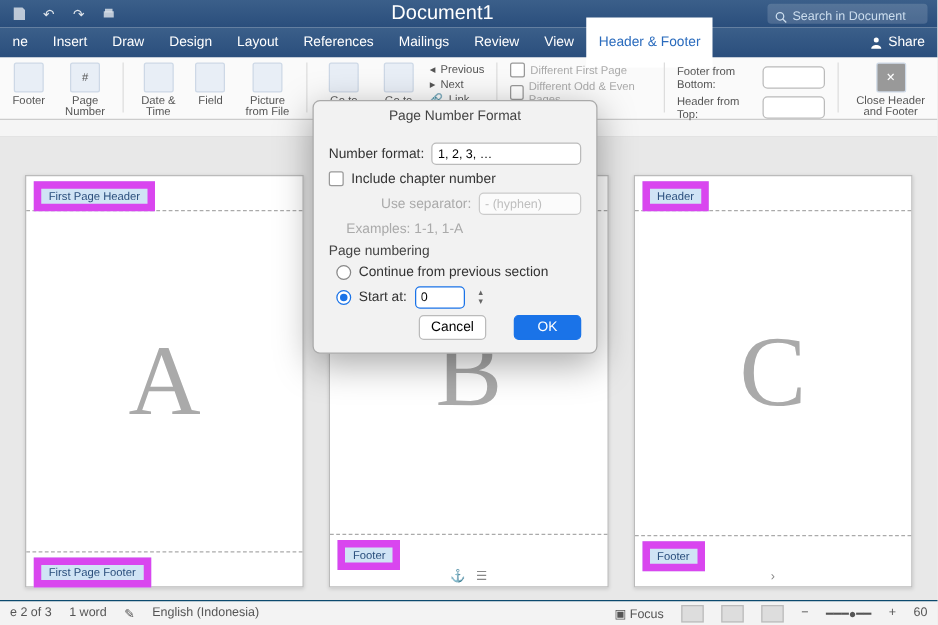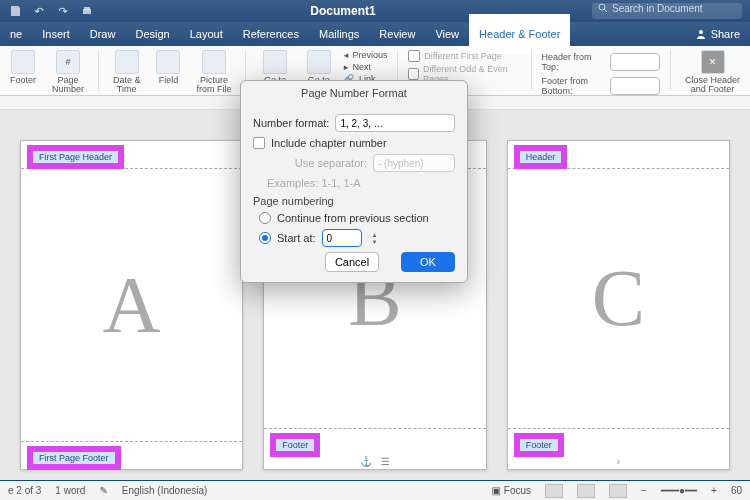--- a/index.html
+++ b/index.html
@@ -1,21 +1,21 @@
 <!DOCTYPE html>
 <html><head>
 <meta charset="utf-8">
 <style>
 *{box-sizing:border-box;margin:0;padding:0;font-family:-apple-system,"Segoe UI",Arial,sans-serif}
 body{width:750px;height:500px;overflow:hidden;background:#f0f0f0;font-size:11px;color:#333}
 .titlebar{height:22px;background:linear-gradient(#3b5f8a,#2a4e7c);display:flex;align-items:center;color:#fff;padding:0 8px}
 .tb-left{display:flex;gap:10px;align-items:center}
 .tb-ico{width:14px;height:14px;display:inline-flex;align-items:center;justify-content:center;opacity:.85}
-.tb-title{flex:1;text-align:center;font-size:12px;font-weight:700}
-.tb-search{width:150px;height:16px;background:rgba(255,255,255,.15);border-radius:3px;display:flex;align-items:flex-start;padding:0 6px;font-size:10px;color:#cde}
+.tb-title{flex:1;text-align:center;font-size:16px;font-weight:400}
+.tb-search{width:128px;height:16px;background:rgba(255,255,255,.15);border-radius:3px;display:flex;align-items:flex-end;padding:0 6px;font-size:10px;color:#cde}
 .tb-search svg{margin-right:4px}
 .menubar{height:24px;background:linear-gradient(#3b5f8a,#2a4e7c);display:flex;align-items:center;color:#fff;font-size:11px}
 .menubar .tab{padding:0 10px;height:40px;display:flex;align-items:center;cursor:pointer}
 .menubar .spacer{flex:1}
 .menubar .active{background:#fff;color:#2a6bbd}
 .share{padding:0 10px;display:flex;align-items:center;gap:4px}
 .ribbon{height:50px;background:#fafafa;border-bottom:1px solid #ccc;display:flex;align-items:flex-start;padding:4px 6px;gap:8px}
 .rgrp{display:flex;flex-direction:column;align-items:center;gap:2px;font-size:9px;color:#555;padding:0 4px}
 .rgrp .ico{width:24px;height:24px;background:#e8eef6;border:1px solid #cdd8e6;border-radius:2px;display:flex;align-items:center;justify-content:center}
 .rgrp .lbl{text-align:center;line-height:1}
@@ -29,21 +29,21 @@
 .canvas{height:370px;background:#e8e8e8;overflow:hidden;position:relative;display:flex;gap:20px;padding:30px 20px}
 .page{width:230px;height:330px;background:#fff;border:1px solid #bbb;box-shadow:0 1px 3px rgba(0,0,0,.15);position:relative;display:flex;flex-direction:column;justify-content:space-between}
 .hdr,.ftr{height:28px;border-bottom:1px dashed #aaa;padding:4px 6px}
 .ftr{border-bottom:none;border-top:1px dashed #aaa}
 .badge{display:inline-block;background:#d0e4f5;color:#2a4e7c;font-size:9px;padding:1px 6px;border:6px solid #d946ef}
 .letter{flex:1;display:flex;align-items:center;justify-content:center;font-size:80px;color:#aaa;font-weight:300;font-family:Georgia,serif}
 .ftricons{display:flex;justify-content:center;gap:8px;font-size:10px;color:#888;padding-bottom:2px}
 .status{position:absolute;bottom:0;left:0;right:0;height:20px;background:#f3f3f3;border-top:1px solid #0c4a6e;display:flex;align-items:center;padding:0 8px;font-size:10px;color:#555;gap:14px}
 .status .spacer{flex:1}
 .status .vico{width:18px;height:14px;background:#ddd;border:1px solid #bbb}
-.dialog{position:absolute;left:240px;top:80px;width:228px;background:#f2f2f2;border:1px solid #aaa;border-radius:6px;box-shadow:0 8px 30px rgba(0,0,0,.35);z-index:10;font-size:11px}
+.dialog{position:absolute;left:250px;top:80px;width:228px;background:#f2f2f2;border:1px solid #aaa;border-radius:6px;box-shadow:0 8px 30px rgba(0,0,0,.35);z-index:10;font-size:11px}
 .dlg-title{text-align:center;padding:6px 0 4px;font-size:11px;font-weight:500;color:#444}
 .dlg-body{padding:6px 12px 10px}
 .row{display:flex;align-items:center;gap:6px;margin:5px 0}
 .row label{color:#333}
 .row.muted label{color:#aaa}
 select,input[type=text]{border:1px solid #bbb;border-radius:4px;height:18px;font-size:10px;padding:0 4px;background:#fff}
 select{appearance:none;padding-right:14px;background:#fff linear-gradient(45deg,transparent 50%,#666 50%) no-repeat right 5px top 7px/4px 4px,#fff linear-gradient(-45deg,transparent 50%,#666 50%) no-repeat right 9px top 7px/4px 4px}
 .chk{width:12px;height:12px;border:1px solid #999;border-radius:2px;background:#fff}
 .radio{appearance:none;width:12px;height:12px;border:1px solid #888;border-radius:50%;background:#fff;display:inline-flex;align-items:center;justify-content:center}
 .radio:checked{border-color:#1a73e8}
@@ -153,25 +153,25 @@
         <span>Different First Page</span>
       </div>
     <div>
         <span class="chk"></span>
         <span>Different Odd &amp; Even Pages</span>
       </div>
   </div>
   <div class="rsep"></div>
   <div class="rlabel">
     <div>
+        <span>Footer from Bottom:</span>
+        <input type="text" style="">
+      </div>
+    <div>
         <span>Header from Top:</span>
-        <input type="text" style="">
-      </div>
-    <div>
-        <span>Footer from Bottom:</span>
         <input type="text" style="">
       </div>
   </div>
   <div class="rsep"></div>
   <div class="rgrp">
       <div class="ico" style="background:#999;color:#fff">✕</div>
       <div class="lbl" style="white-space:pre">Close Header
 and Footer</div>
     </div>
 </div>

